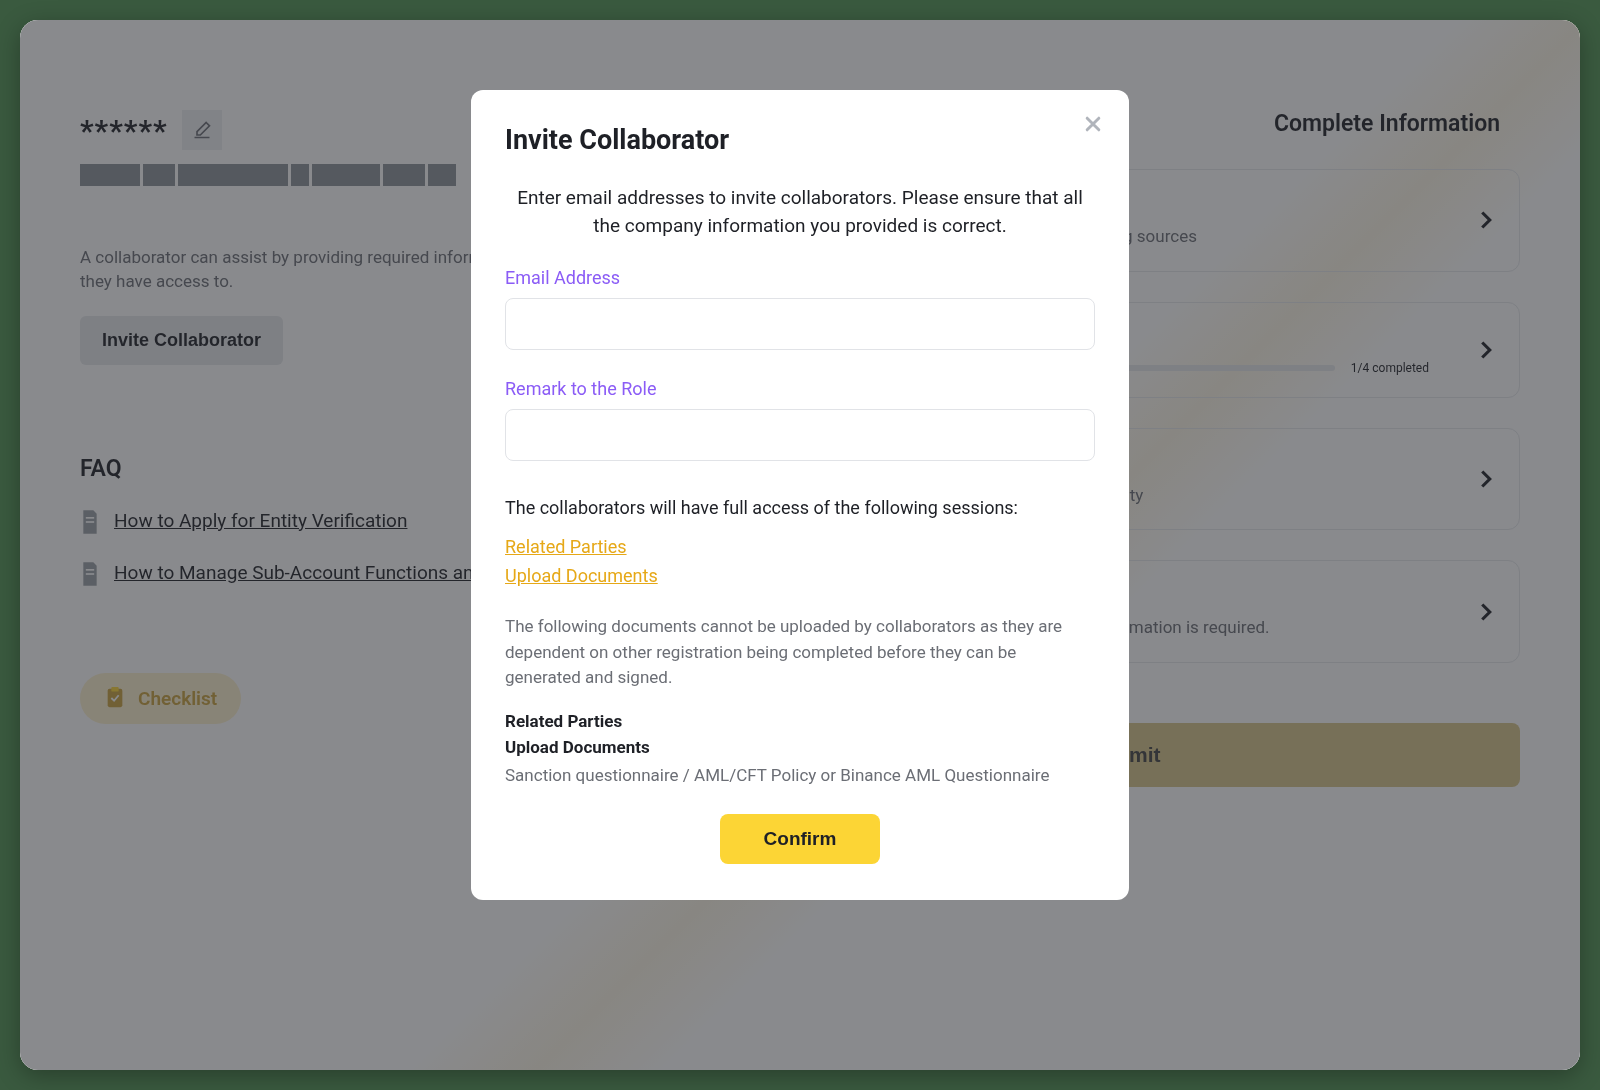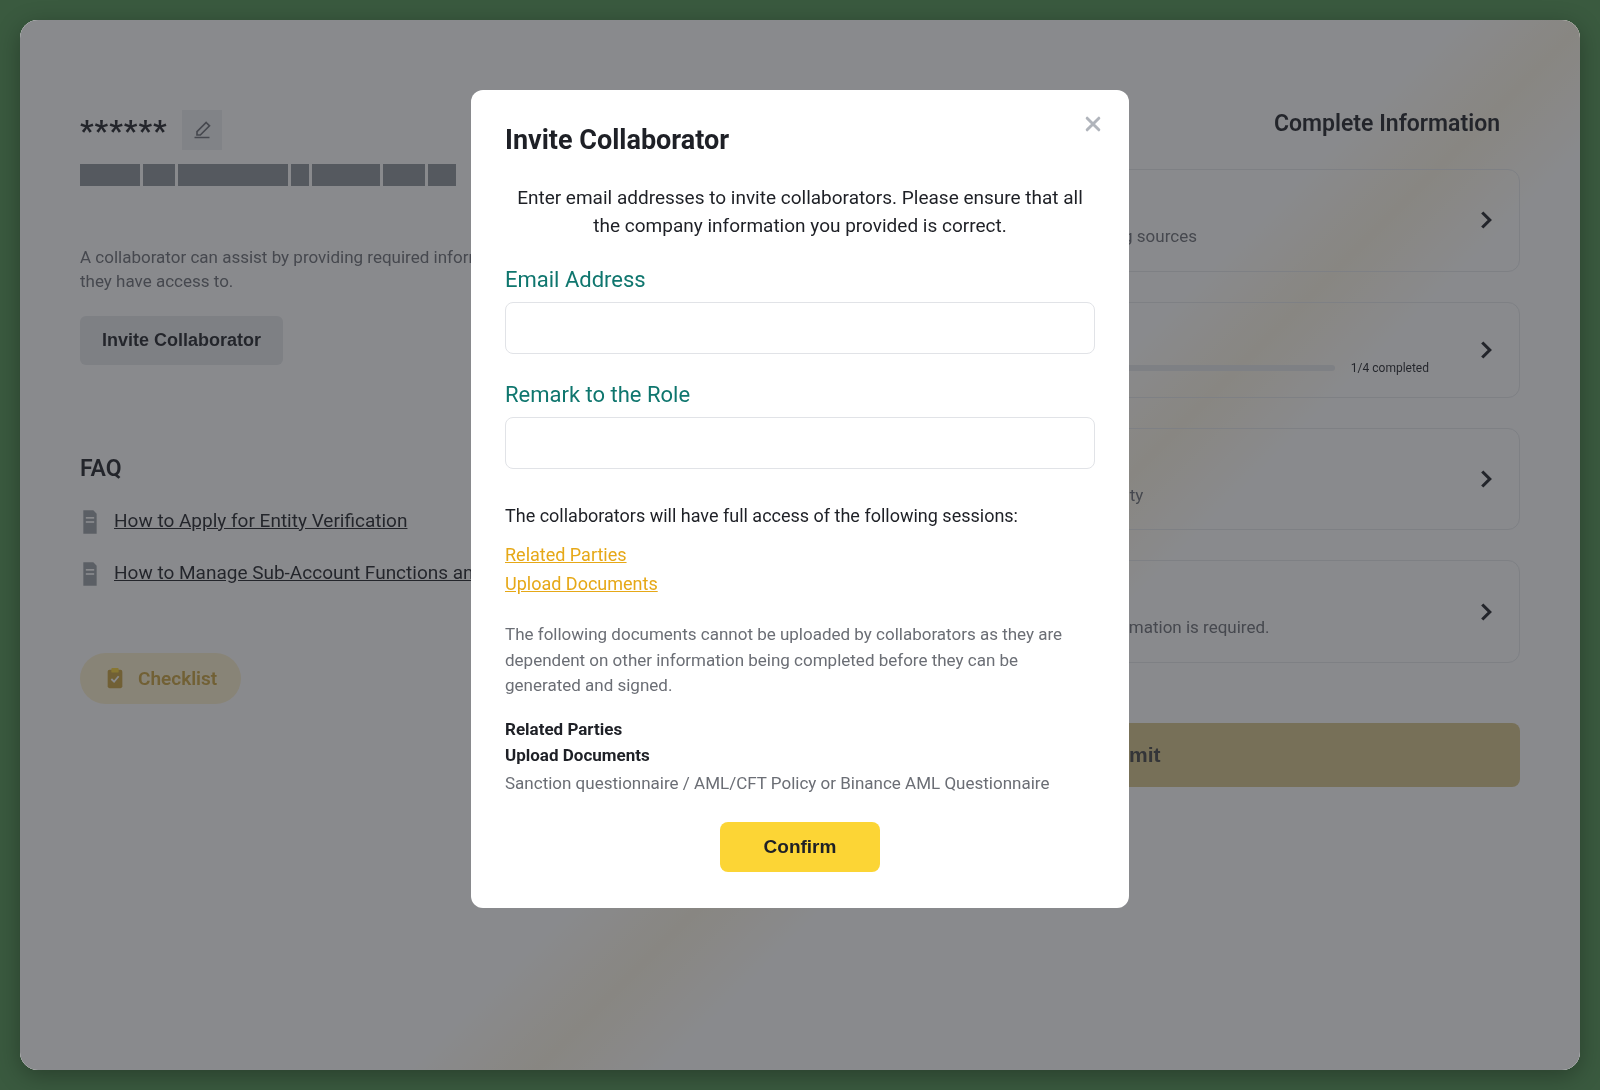--- a/index.html
+++ b/index.html
@@ -107,26 +107,26 @@
 }
 .faq-link {
   font-size: 19px;
   color: #1e2026;
   text-decoration: underline;
   line-height: 1.4;
   cursor: pointer;
 }
 .checklist-btn {
   display: inline-flex;
-  align-items: flex-end;
+  align-items: center;
   gap: 12px;
   background: #fdf1cf;
   padding: 14px 24px;
   border-radius: 999px;
-  margin-top: 40px;
+  margin-top: 60px;
   cursor: pointer;
 }
 .checklist-icon {
   width: 22px;
   height: 22px;
 }
 .checklist-label {
   font-size: 19px;
   font-weight: 600;
   color: #caa33c;
@@ -234,22 +234,22 @@
   margin-bottom: 28px;
 }
 .modal-desc {
   font-size: 19px;
   color: #1e2026;
   line-height: 1.45;
   margin-bottom: 28px;
   text-align: center;
 }
 .modal-label {
-  font-size: 22px;
-  color: #0f766e;
+  font-size: 18px;
+  color: #8b5cf6;
   margin-bottom: 10px;
   display: block;
 }
 .modal-input {
   width: 100%;
   height: 52px;
   border: 1px solid #e1e3e7;
   border-radius: 8px;
   padding: 0 14px;
   font-size: 17px;
@@ -419,21 +419,21 @@
       <label class="modal-label">Email Address</label>
       <input class="modal-input" type="text" style="">
 
       <label class="modal-label">Remark to the Role</label>
       <input class="modal-input" type="text" style="">
 
       <div class="modal-note">The collaborators will have full access of the following sessions:</div>
       <a class="modal-link">Related Parties</a>
       <a class="modal-link">Upload Documents</a>
 
-      <div class="modal-subnote">The following documents cannot be uploaded by collaborators as they are dependent on other information being completed before they can be generated and signed.</div>
+      <div class="modal-subnote">The following documents cannot be uploaded by collaborators as they are dependent on other registration being completed before they can be generated and signed.</div>
 
       <div class="modal-subhead">Related Parties</div>
 
       <div class="modal-subhead">Upload Documents</div>
       <div class="modal-subdesc">Sanction questionnaire / AML/CFT Policy or Binance AML Questionnaire</div>
 
       <button class="modal-confirm">Confirm</button>
     </div>
   </div>
 </div>

